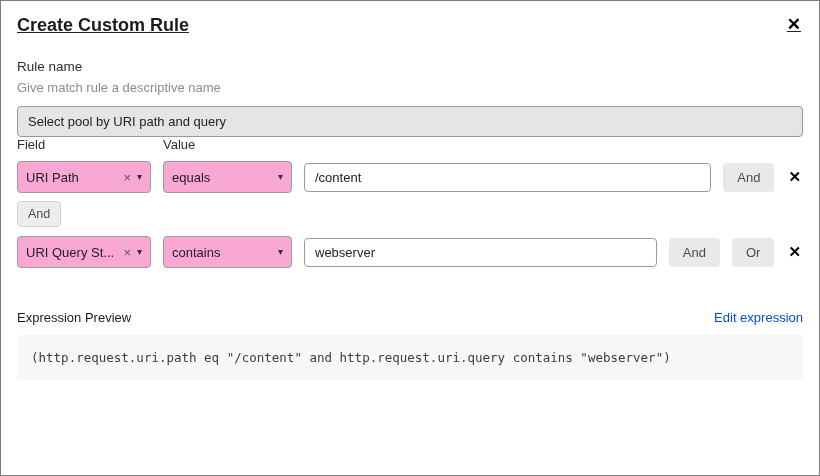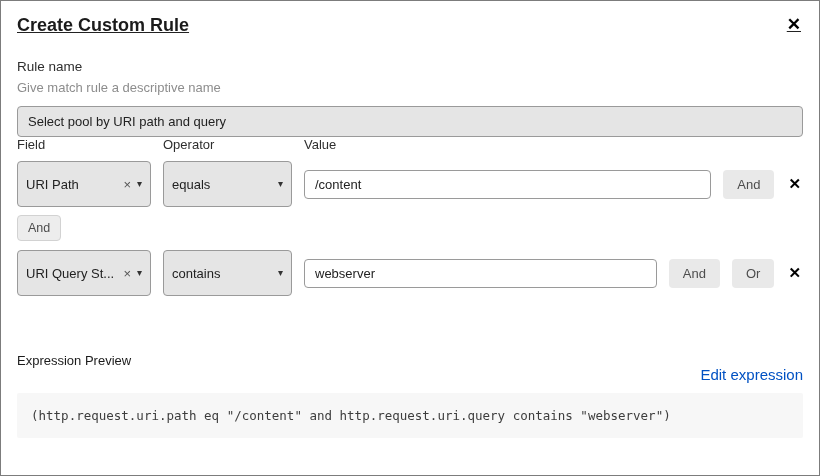--- a/index.html
+++ b/index.html
@@ -32,23 +32,23 @@
     padding: 0 10px; font-size: 13px; font-family: inherit; color: #222;
     outline: none; background: #e5e5e5;
   }
   .match-heading { font-size: 14px; font-weight: bold; color: #1b1b1b; margin: 38px 0 0 0; }
   .col-labels { display: flex; font-size: 13px; color: #2e2e2e; }
   .col-field { width: 146px; }
   .col-operator { width: 141px; }
   .col-value { flex: 1; }
   .match-row { display: flex; align-items: center; margin-top: 9px; gap: 12px; }
   .select {
-    height: 46px; border: 1px solid #9a9a9a; border-radius: 4px;
+    height: 32px; border: 1px solid #9a9a9a; border-radius: 4px;
     display: flex; align-items: center; gap: 6px;
-    padding: 0 8px; font-size: 13px; background: #e5e5e5; cursor: pointer;
+    padding: 0 8px; font-size: 13px; background: #f9a8d4; cursor: pointer;
   }
   .field-select { width: 134px; }
   .operator-select { width: 129px; gap: 20px; }
   .sel-text { flex: 1; white-space: nowrap; overflow: hidden; color: #222; }
   .clear-x { color: #555; font-size: 13px; line-height: 1; }
   .chev { color: #333; font-size: 10px; line-height: 1; }
   .value-input {
     flex: 1; height: 29px; border: 1px solid #9a9a9a; border-radius: 4px;
     padding: 0 10px; font-size: 13px; font-family: inherit; color: #222;
     outline: none; background: #fff;
@@ -64,21 +64,21 @@
     font-family: inherit;
   }
   .connector-badge {
     display: inline-block; margin: 8px 0 0 0;
     padding: 5px 10px;
     background: #ededed; border: 1px solid #d2d2d2; border-radius: 4px;
     font-size: 12.5px; color: #4d4d4d; cursor: pointer; font-family: inherit;
   }
   .expr-header { display: flex; justify-content: space-between; align-items: center; margin-top: 42px; }
   .expr-label { font-size: 13px; color: #1b1b1b; }
-  .edit-link { font-size: 15px; color: #0051c3; text-decoration: none; cursor: pointer; margin-top: 28px; }
+  .edit-link { font-size: 13px; color: #0051c3; text-decoration: none; cursor: pointer; }
   .code-block {
     margin-top: 10px;
     background: #f7f7f7; border-radius: 2px;
     padding: 15px 14px;
     font-family: "DejaVu Sans Mono", "Liberation Mono", monospace;
     font-size: 12.5px; color: #3d3d3d;
     white-space: pre-wrap;
   }
 </style>
 </head>
@@ -94,21 +94,20 @@
   <div>
     <div class="field-label">Rule name</div>
     <div class="hint">Give match rule a descriptive name</div>
     <input class="text-input" type="text" value="Select pool by URI path and query" style="">
   </div>
 
   <div>
 
     <div class="col-labels">
       <span class="col-field">Field</span>
-      <span class="col-operator">Operator</span>
       <span class="col-value">Value</span>
     </div>
 
     
     <div class="match-row">
       <div class="select field-select">
         <span class="sel-text">URI Path</span>
         <span class="clear-x">×</span>
         <span class="chev">▾</span>
       </div>

